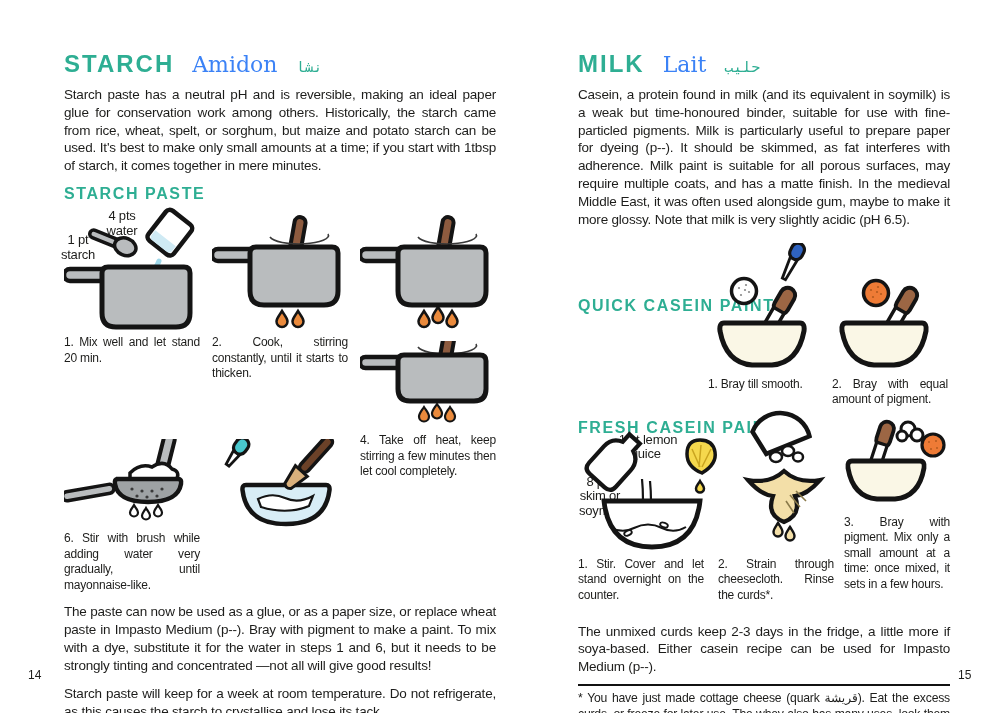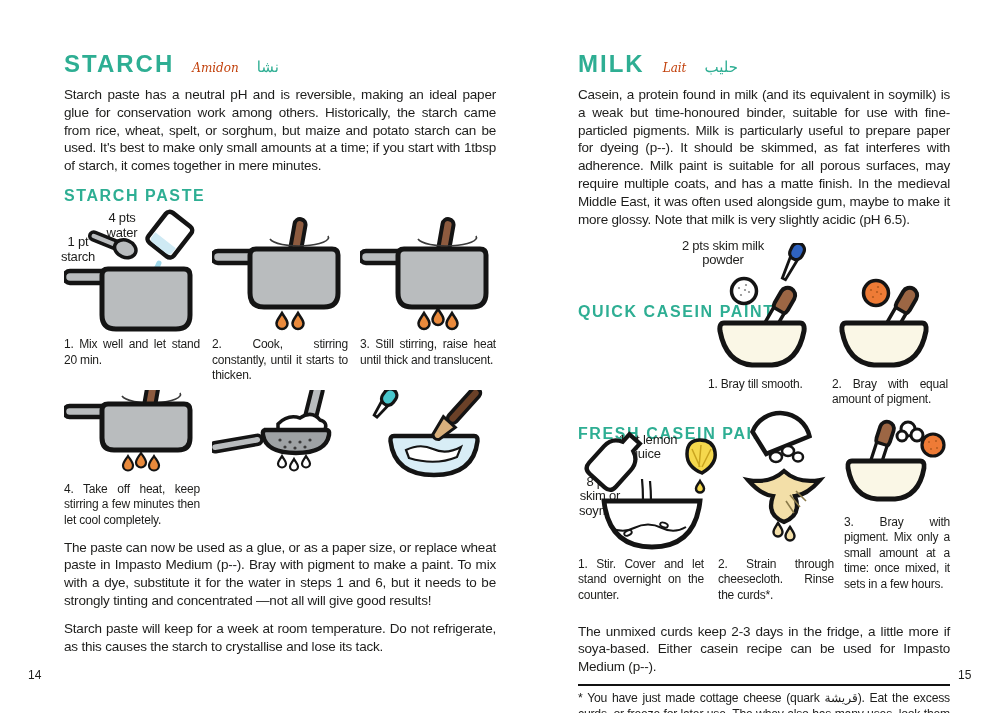--- a/index.html
+++ b/index.html
@@ -5,23 +5,23 @@
   html,body{margin:0;padding:0;}
   body{
     width:1005px;height:713px;position:relative;background:#ffffff;
     font-family:"Liberation Sans",sans-serif;color:#1d1d1b;overflow:hidden;
   }
   .page{position:absolute;top:50px;}
   .page-left{left:64px;width:432px;}
   .page-right{left:578px;width:372px;}
   .h1row{display:flex;align-items:baseline;gap:18px;margin-bottom:8px;}
   .h1{font-size:24px;font-weight:bold;letter-spacing:2px;color:#2eae93;}
-  .h1script{font-family:"DejaVu Serif",serif;font-style:italic;font-size:12px;color:#c2410c;}
-  .h1arabic{font-size:15px;color:#2eae93;}
-  .h2{font-size:16px;font-weight:bold;letter-spacing:1.6px;color:#2eae93;margin:12px 0 4px 0;}
+  .h1script{font-family:"DejaVu Serif",serif;font-size:22px;color:#3b82f6;}
+  .h1arabic{font-size:15px;color:#2eae93;font-family:Liberation Mono, monospace;}
+  .h2{font-size:16px;font-weight:bold;letter-spacing:1.6px;color:#2eae93;margin:6px 0 4px 0;}
   .para{font-size:13.5px;line-height:1.32;text-align:justify;letter-spacing:-0.2px;margin:0 0 10px 0;}
   .cap{font-size:12px;line-height:1.3;text-align:justify;letter-spacing:-0.2px;}
   .small-label{font-size:13px;line-height:1.15;text-align:center;letter-spacing:-0.2px;}
   .grid{display:grid;grid-template-columns:136px 136px 136px;column-gap:12px;}
   .ill1{height:128px;position:relative;}
   .ill2{height:92px;position:relative;margin-top:6px;}
   .ill1 svg,.ill2 svg{position:absolute;bottom:0;left:0;}
   .abs{position:absolute;}
   .rel{position:relative;}
   .pagenum{position:absolute;font-size:12px;color:#1d1d1b;}
@@ -85,21 +85,20 @@
         <g fill="#ea8a3c" stroke="#141414" stroke-width="2.5">
           <path d="M64 104 c3 5 5.5 7 5.5 10.5 a5.5 5.5 0 1 1 -11 0 c0 -3.5 2.5 -5.5 5.5 -10.5 z"></path>
           <path d="M78 100 c3 5 5.5 7 5.5 10.5 a5.5 5.5 0 1 1 -11 0 c0 -3.5 2.5 -5.5 5.5 -10.5 z"></path>
           <path d="M92 104 c3 5 5.5 7 5.5 10.5 a5.5 5.5 0 1 1 -11 0 c0 -3.5 2.5 -5.5 5.5 -10.5 z"></path>
         </g>
       </svg>
     </div>
 
     <div class="cap">1. Mix well and let stand 20 min.</div>
     <div class="cap">2. Cook, stirring constantly, until it starts to thicken.</div>
-    <div class="cap">3. Still stirring, raise heat until thick and translucent.</div>
 
     <div class="ill2">
       <svg width="136" height="92" viewBox="0 0 136 92">
         <g transform="rotate(10 86 16)">
             <rect x="80" y="-18" width="11" height="52" rx="5.5" fill="#8d5b3f" stroke="#141414" stroke-width="4"></rect>
           </g>
         <path d="M58 6 a28 8 0 1 0 58 -3" fill="none" stroke="#3a3a3a" stroke-width="1.6"></path>
         <rect x="0" y="16" width="54" height="11" rx="5.5" fill="#b9bcbe" stroke="#141414" stroke-width="4.5"></rect>
         <path d="M44 14 h76 q6 0 6 6 v28 q0 12 -12 12 h-64 q-12 0 -12 -12 v-28 q0 -6 6 -6 z" fill="#b9bcbe" stroke="#141414" stroke-width="5"></path>
         <g fill="#ea8a3c" stroke="#141414" stroke-width="2.2">
@@ -144,36 +143,36 @@
         <path d="M34 46 h80 q4 0 3.5 5 q-4 34 -43.5 34 q-39.5 0 -43.5 -34 q-0.5 -5 3.5 -5 z" fill="#d8edf6" stroke="#141414" stroke-width="4.5"></path>
         <path d="M46 60 q14 -7 27 -1 q13 6 28 -2 l-4 10 q-22 9 -48 1 z" fill="#ffffff" stroke="#141414" stroke-width="2.2"></path>
         <g transform="rotate(42 84 38)">
           <rect x="79" y="-14" width="10" height="44" rx="5" fill="#6b4128" stroke="#141414" stroke-width="3.5"></rect>
           <path d="M76 30 h16 l-4 20 q-4 4 -8 0 z" fill="#d9b07c" stroke="#141414" stroke-width="3"></path>
         </g>
       </svg>
     </div>
 
     <div class="cap">4. Take off heat, keep stirring a few minutes then let cool completely.</div>
+    <div class="cap">6. Stir with brush while adding water very gradually, until mayonnaise-like.</div>
   </div>
 
   <p class="para" style="margin-top:10px;">The paste can now be used as a glue, or as a paper size, or replace wheat paste in Impasto Medium (p--). Bray with pigment to make a paint. To mix with a dye, substitute it for the water in steps 1 and 6, but it needs to be strongly tinting and concentrated —not all will give good results!</p>
   <p class="para">Starch paste will keep for a week at room temperature. Do not refrigerate, as this causes the starch to crystallise and lose its tack.</p>
 </div>
 
 <div class="page page-right">
   <div class="h1row">
     <span class="h1">MILK</span>
     <span class="h1script">Lait</span>
     <span class="h1arabic">حليب</span>
   </div>
   <p class="para">Casein, a protein found in milk (and its equivalent in soymilk) is a weak but time-honoured binder, suitable for use with fine-particled pigments. Milk is particularly useful to prepare paper for dyeing (p--). It should be skimmed, as fat interferes with adherence. Milk paint is suitable for all porous surfaces, may require multiple coats, and has a matte finish. In the medieval Middle East, it was often used alongside gum, maybe to make it more glossy. Note that milk is very slightly acidic (pH 6.5).</p>
 
   <div class="rel quick-block">
-    <div class="small-label abs" style="left:92px;top:0;width:106px;">2 pts skim milk powder</div>
     <svg class="abs" style="left:198px;top:4px;" width="40" height="54" viewBox="0 0 40 54">
       <g transform="rotate(26 20 14)">
         <rect x="12" y="0" width="13" height="17" rx="6.5" fill="#2f63c0" stroke="#141414" stroke-width="3.2"></rect>
         <path d="M15 17 h7.5 l-2 22 h-3.5 z" fill="#ffffff" stroke="#141414" stroke-width="2.8"></path>
       </g>
     </svg>
     <div class="h2 abs" style="left:0;top:52px;">QUICK CASEIN PAINT</div>
     <svg class="abs" style="left:150px;top:36px;" width="32" height="32" viewBox="0 0 32 32">
       <circle cx="16" cy="16" r="12.5" fill="#ffffff" stroke="#141414" stroke-width="3.5"></circle>
       <g fill="#8a8a8a">

